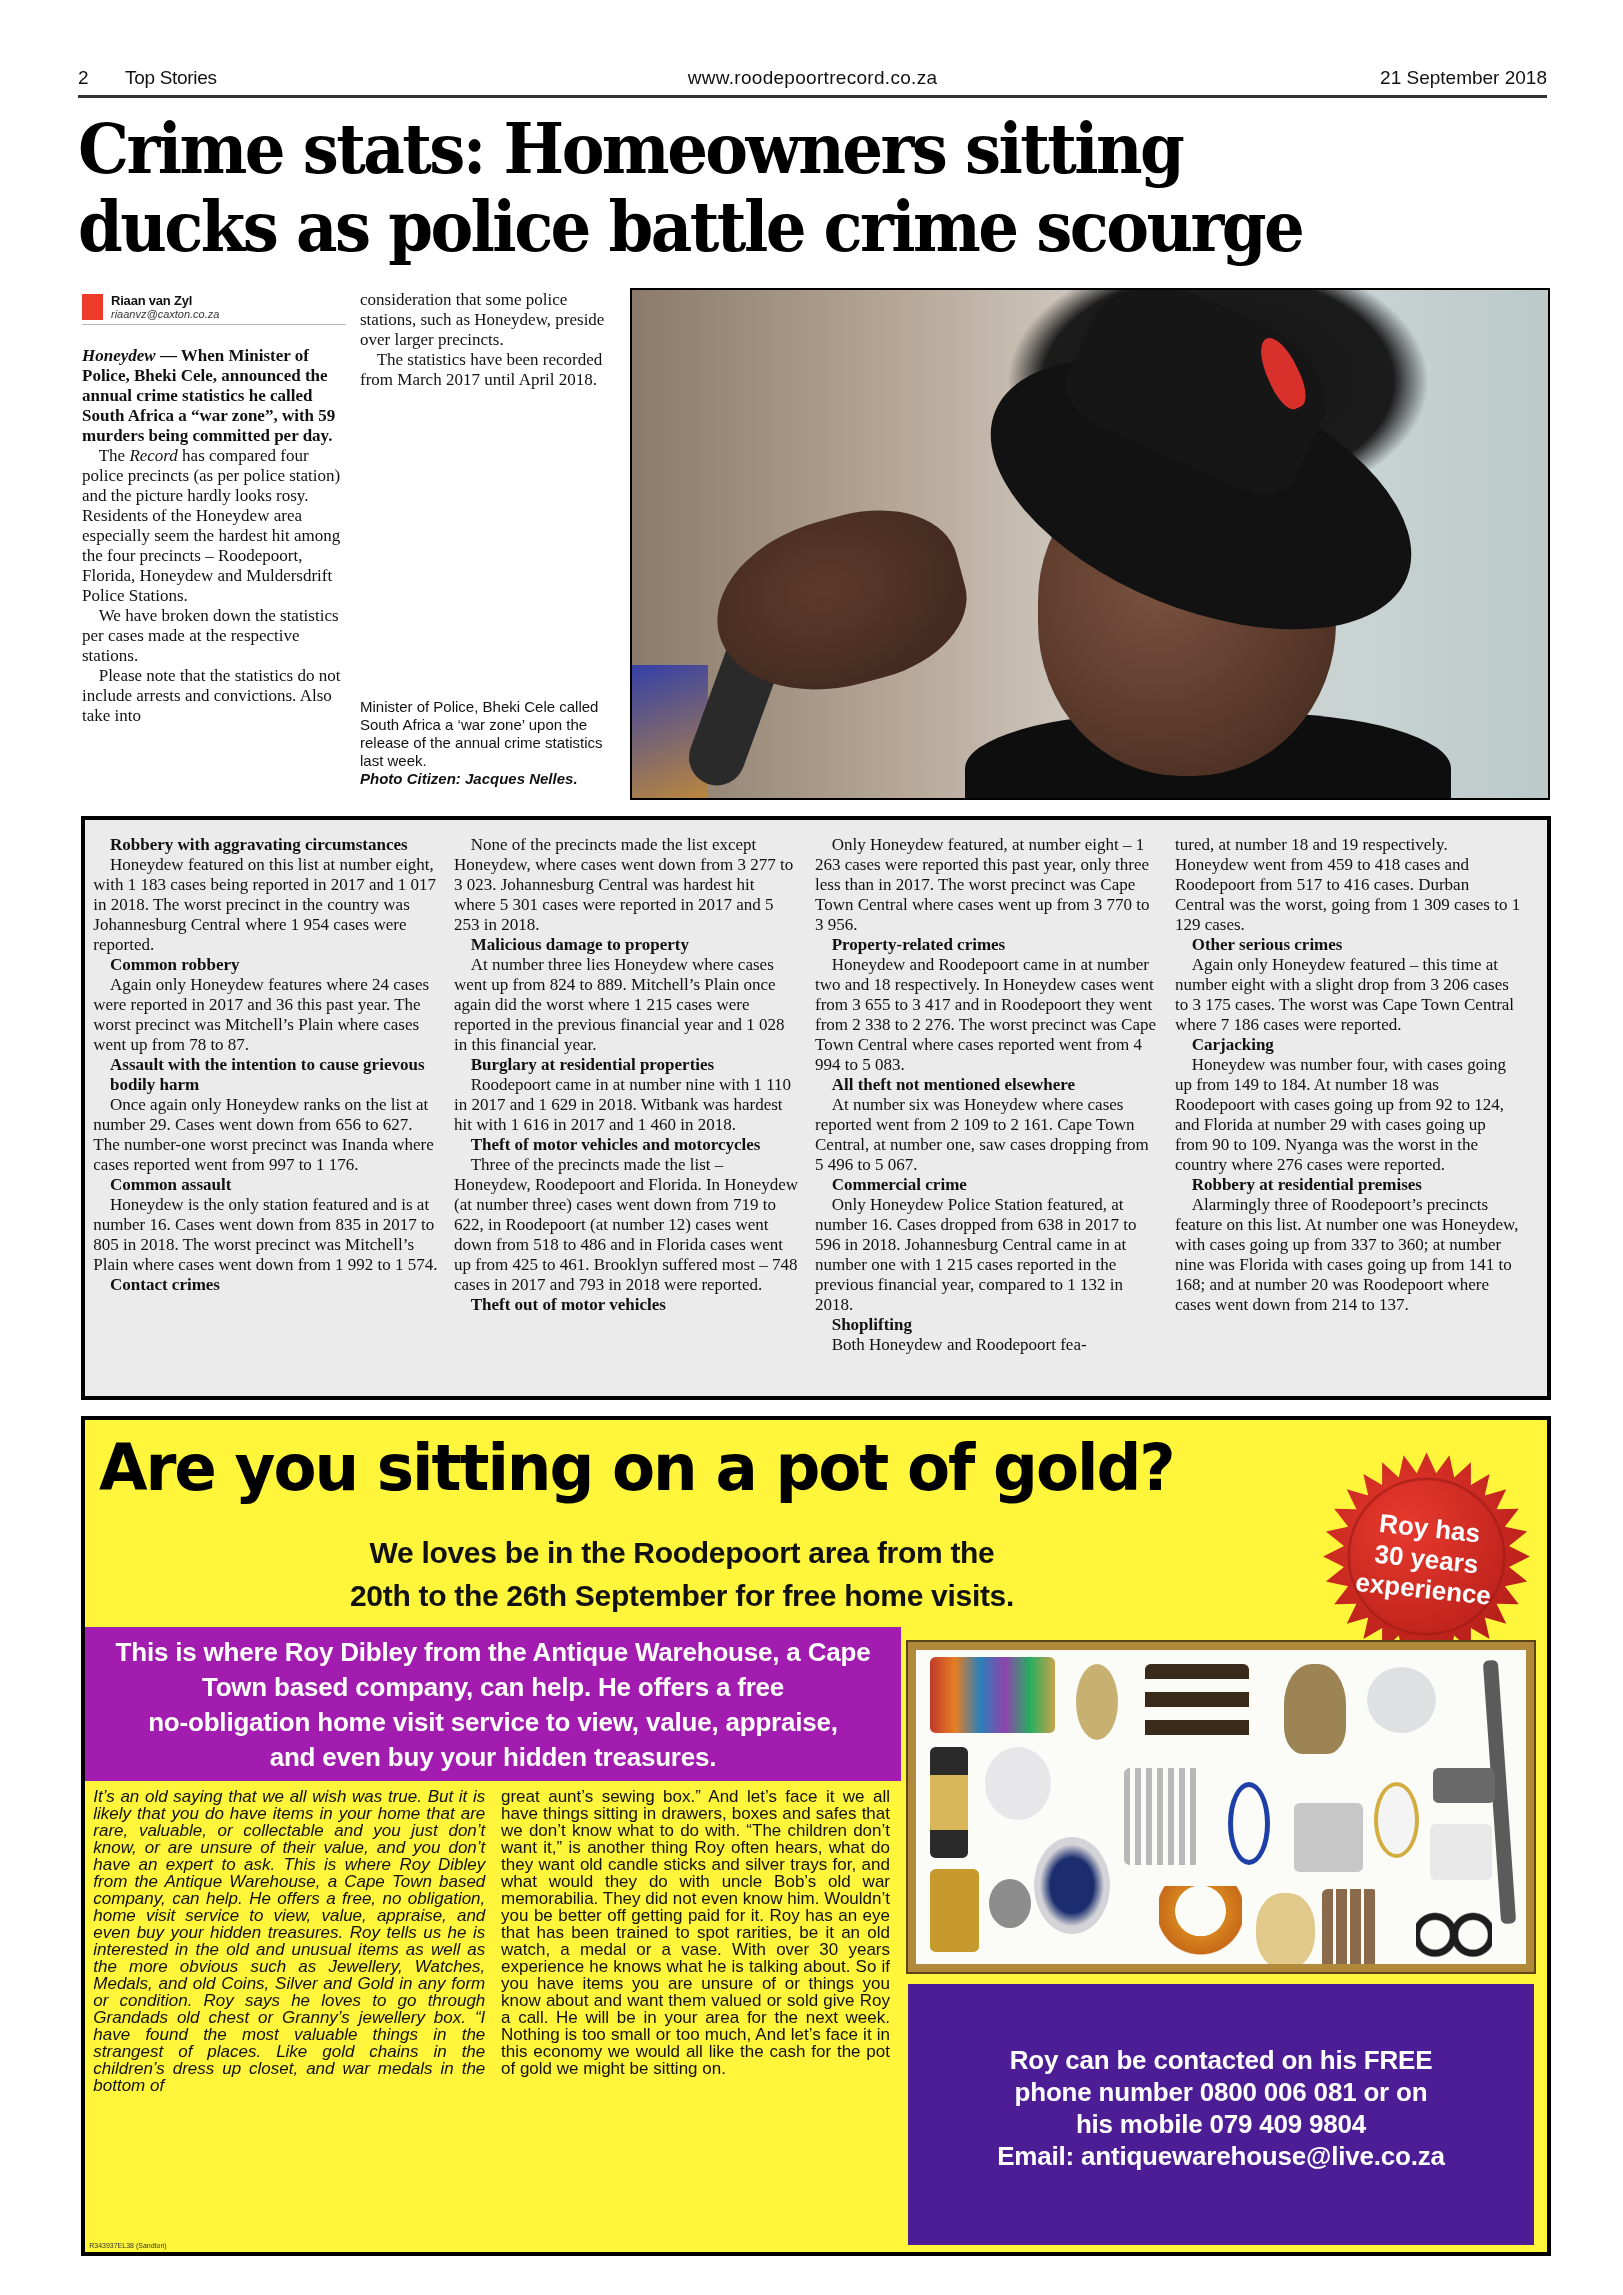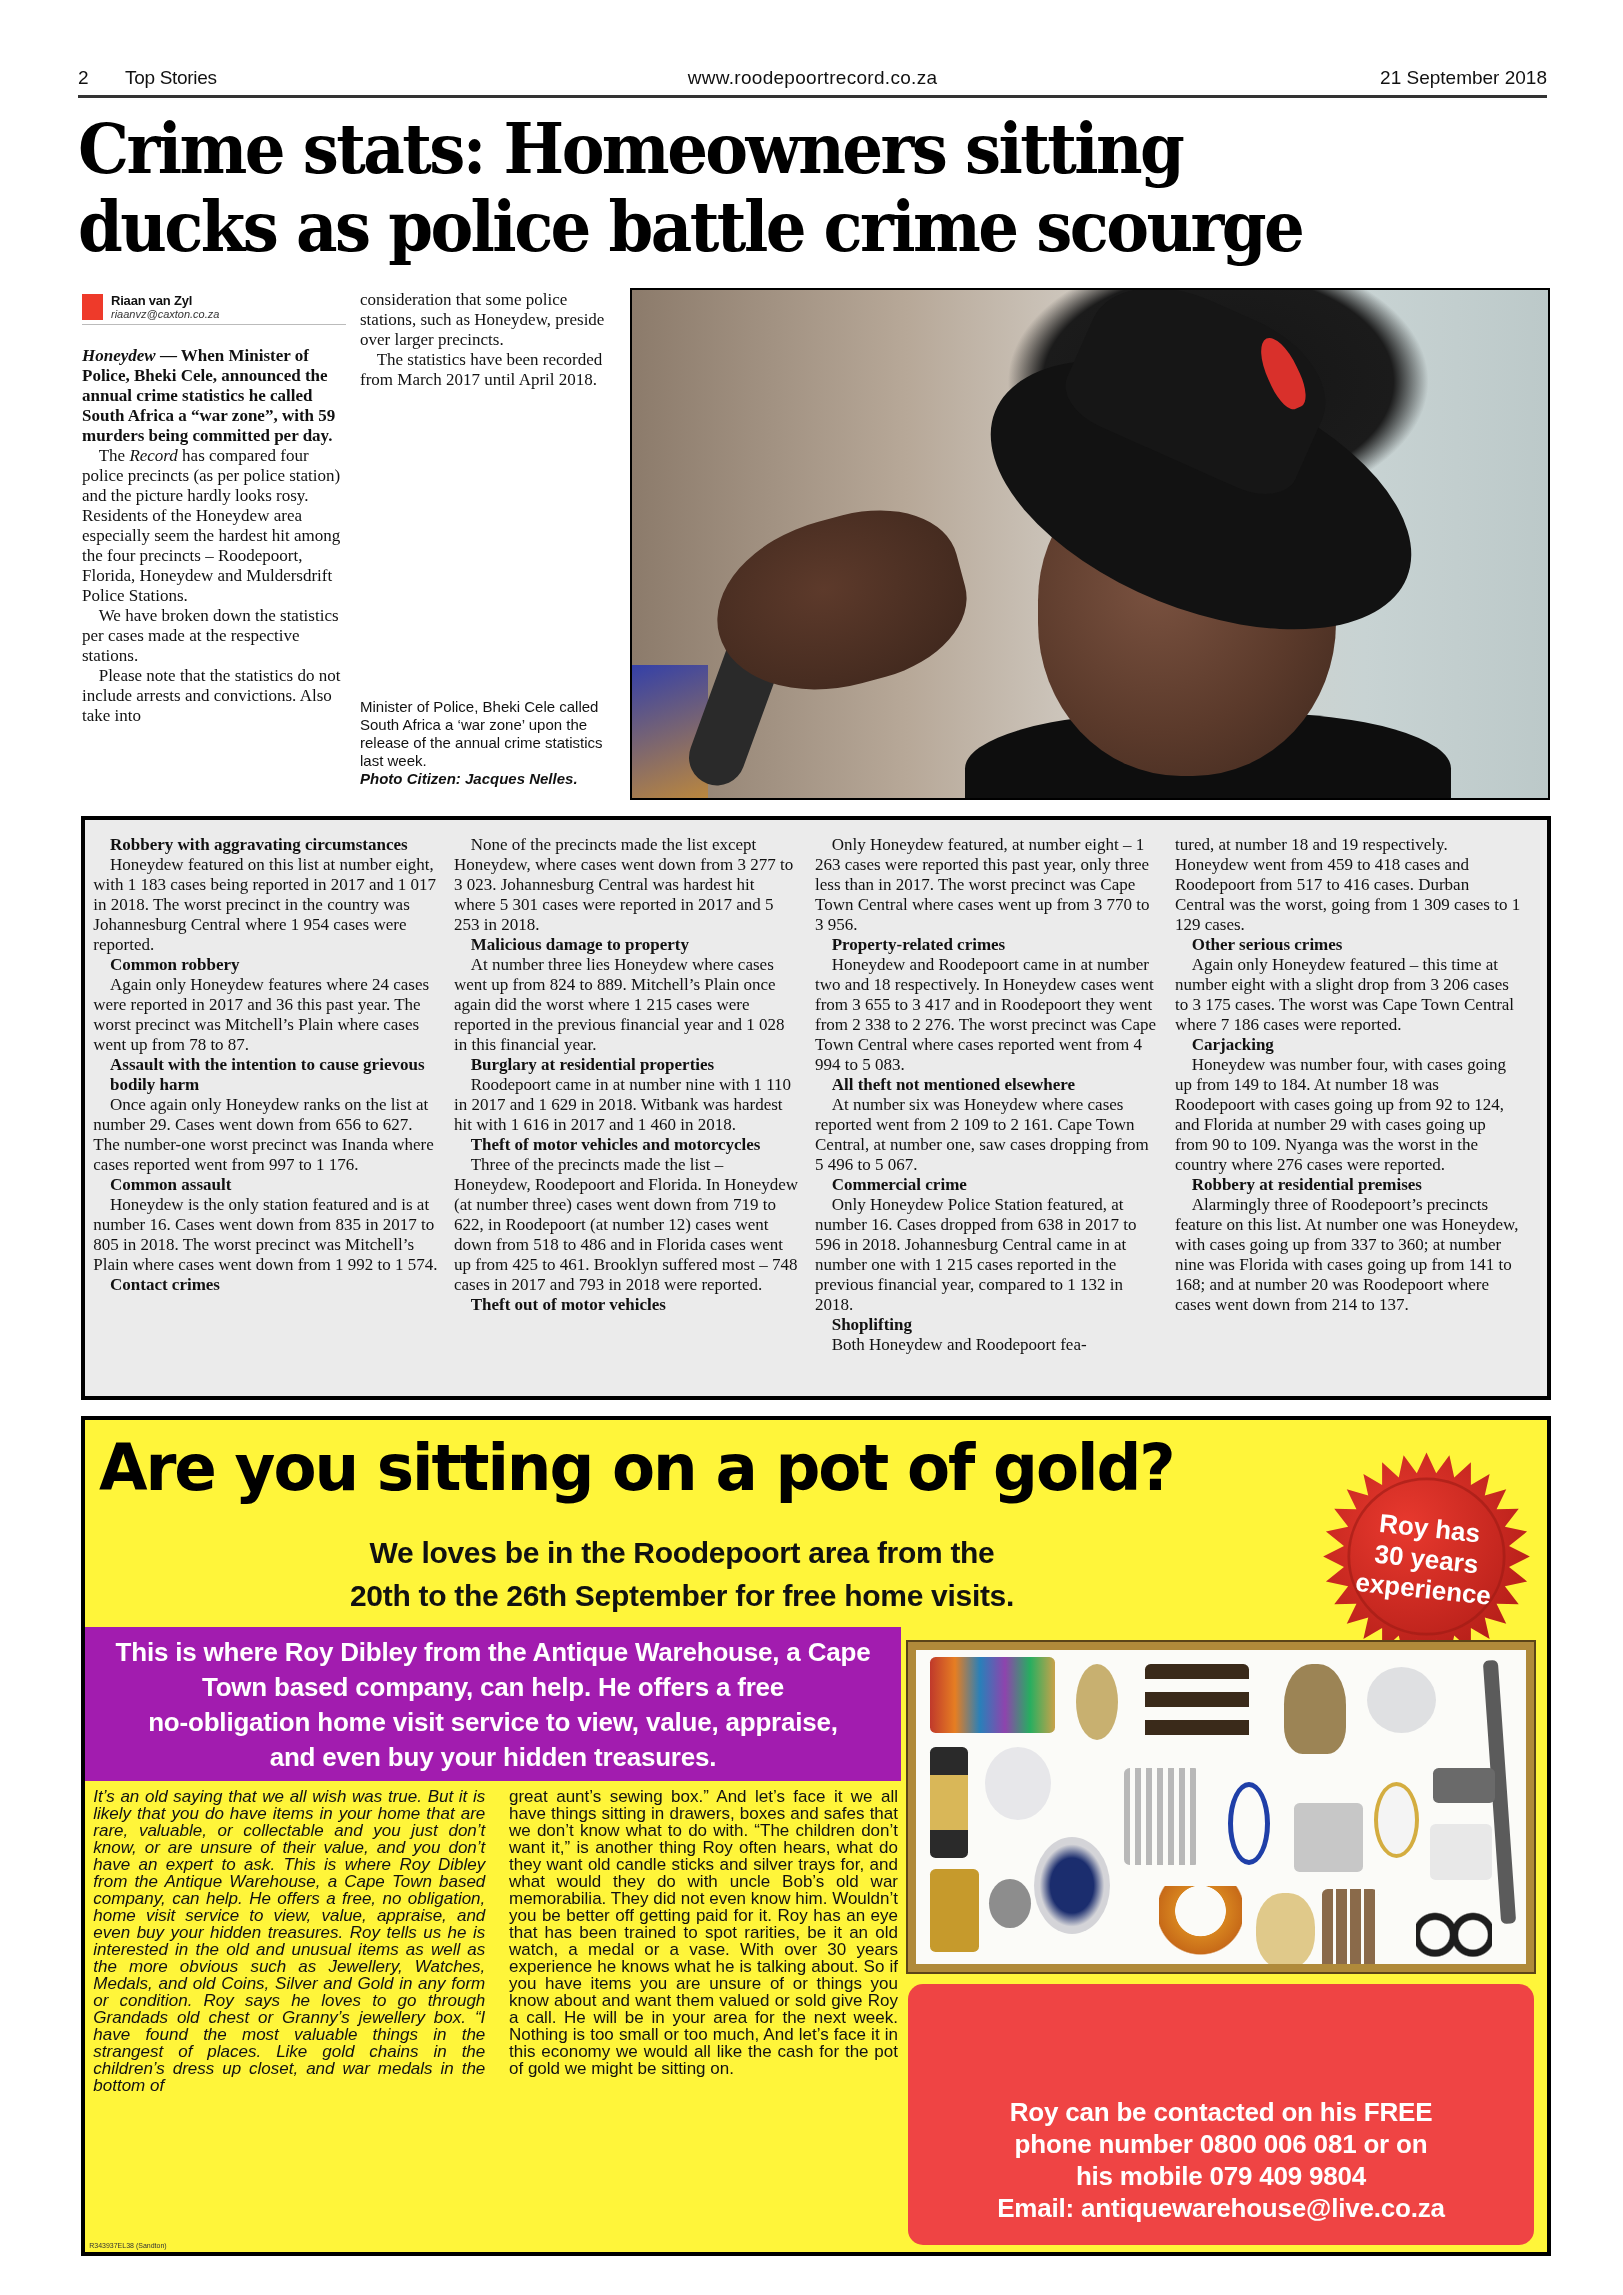--- a/index.html
+++ b/index.html
@@ -67,27 +67,27 @@
   .ad-sub { position: absolute; left: 146px; top: 111px; width: 902px; text-align: center; font-family: "Liberation Sans", sans-serif; font-weight: bold; font-size: 30px; line-height: 43px; letter-spacing: -0.3px; }
 
   .badge { position: absolute; left: 1234px; top: 29px; width: 215px; height: 215px; }
   .badge svg { position: absolute; left: 0; top: 0; }
   .badge .badge-text { position: absolute; left: 0; top: 64px; width: 215px; text-align: center; color: #fff; font-family: "Liberation Sans", sans-serif; font-weight: bold; font-size: 26px; line-height: 30.5px; transform: rotate(6deg); }
 
   .red-banner { position: absolute; left: 0; top: 207px; width: 816px; height: 154px; background: #a21caf; color: #fff; text-align: center; font-family: "Liberation Sans", sans-serif; font-weight: bold; font-size: 26px; line-height: 35px; padding-top: 8.3px; letter-spacing: -0.2px; }
 
   .ad-body { position: absolute; top: 368px; font-family: "Liberation Sans", sans-serif; font-size: 17px; line-height: 17px; text-align: justify; }
   .ad-body1 { left: 8.3px; width: 392px; font-style: italic; }
-  .ad-body2 { left: 416px; width: 389px; margin-left: 8px; }
+  .ad-body2 { left: 416px; width: 389px; }
   .ad-code { position: absolute; left: 4.2px; top: 822px; font-family: "Liberation Sans", sans-serif; font-size: 7px; color: #333; }
 
   .antiques { position: absolute; left: 823px; top: 222px; width: 626px; height: 330px; border: 8.3px solid #b08a3a; outline: 2.1px solid #5b4418; background: #fbfbf8; overflow: hidden; }
   .antiques .item { position: absolute; border-radius: 5.6px; }
 
-  .contact-box { position: absolute; left: 823px; top: 564px; width: 626px; height: 261px; background: #ef4444; color: #fff; text-align: center; font-family: "Liberation Sans", sans-serif; font-weight: bold; font-size: 26px; line-height: 32px; padding-top: 112px; letter-spacing: -0.2px; border-radius: 15px; }
+  .contact-box { position: absolute; left: 823px; top: 564px; width: 626px; height: 261px; background: #4c1d95; color: #fff; text-align: center; font-family: "Liberation Sans", sans-serif; font-weight: bold; font-size: 26px; line-height: 32px; padding-top: 60px; letter-spacing: -0.2px; }
 </style>
 </head>
 <body>
 
 <div class="page-header">
   <span class="pnum">2</span>
   <span class="section">Top Stories</span>
   <span class="url">www.roodepoortrecord.co.za</span>
   <span class="date">21 September 2018</span>
 </div>

